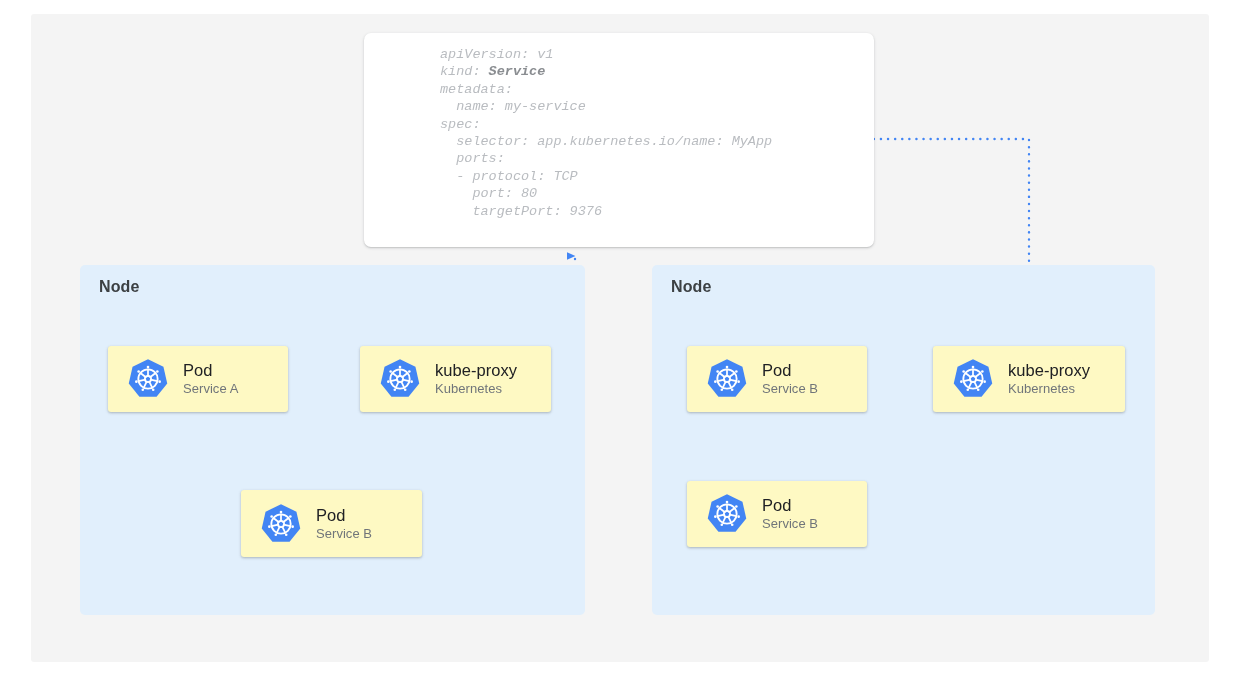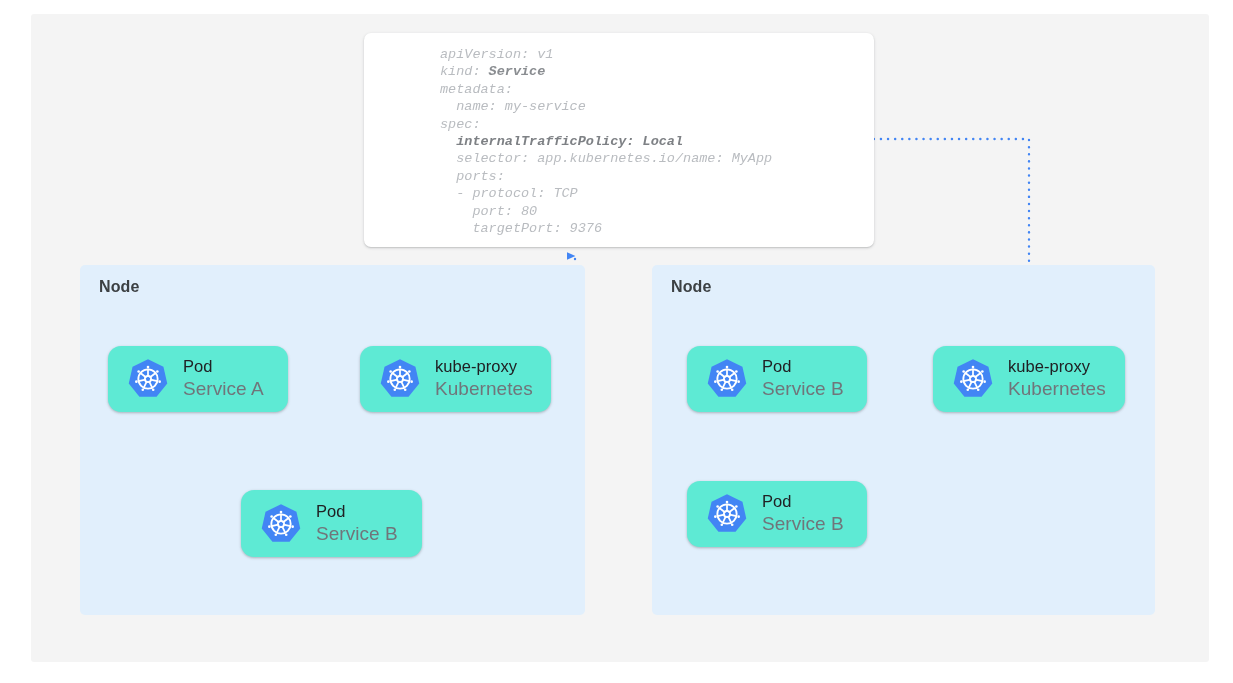--- a/index.html
+++ b/index.html
@@ -88,22 +88,22 @@
     left: 19px;
     top: 13px;
     font-size: 16px;
     color: #3c4043;
     letter-spacing: 0.1px;
   }
 
   
   .card {
     position: absolute;
-    background: #5eead4;
-    border-radius: 13px;
+    background: #fef9c3;
+    border-radius: 3px;
     box-shadow: 0 1px 3px rgba(60,64,67,0.26), 0 1px 2px rgba(60,64,67,0.10);
     display: flex;
     align-items: center;
     box-sizing: border-box;
   }
   .card .k8s-icon {
     position: absolute;
     left: 19px;
     top: 50%;
     transform: translateY(-50%);
@@ -119,21 +119,21 @@
     line-height: 1.28;
   }
   .card .card-title {
     display: block;
     font-size: 16.5px;
     color: #202124;
     letter-spacing: 0.05px;
   }
   .card .card-sub {
     display: block;
-    font-size: 19px;
+    font-size: 13px;
     color: #70757a;
     letter-spacing: 0.05px;
   }
 
   
   #card-pod-a        { left: 108px; top: 346px; width: 180px; height: 66px; }
   #card-kube-proxy-l { left: 360px; top: 346px; width: 191px; height: 66px; }
   #card-pod-b-left   { left: 241px; top: 490px; width: 181px; height: 67px; }
   #card-pod-b-r1     { left: 687px; top: 346px; width: 180px; height: 66px; }
   #card-kube-proxy-r { left: 933px; top: 346px; width: 192px; height: 66px; }
@@ -168,21 +168,20 @@
 
   <path d="M1029,346 L1029,139 L845,139" fill="none" stroke="#4285f4" stroke-width="2.4" stroke-linecap="round" stroke-dasharray="0.1 7" stroke-linejoin="round" marker-end="url(#arrow-l)"></path>
 </svg>
 
 <div id="spec-card">
   <pre id="spec-code">apiVersion: v1
 kind: <span class="b">Service</span>
 metadata:
   name: my-service
 spec:
-  <span class="bb">internalTrafficPolicy: Local</span>
   selector: app.kubernetes.io/name: MyApp
   ports:
   - protocol: TCP
     port: 80
     targetPort: 9376</pre>
 </div>
 
 <div id="node-left" class="node-panel">
   <span class="node-label">Node</span>
 </div>

